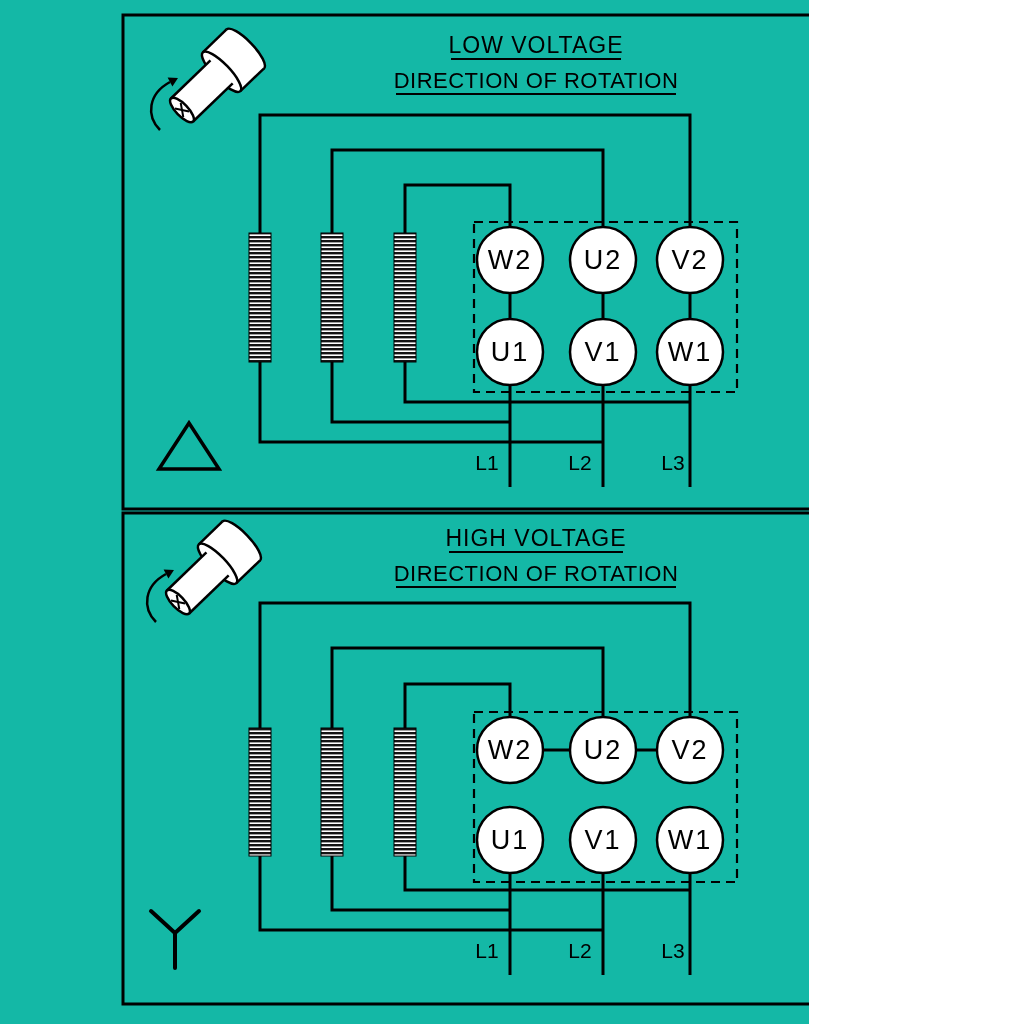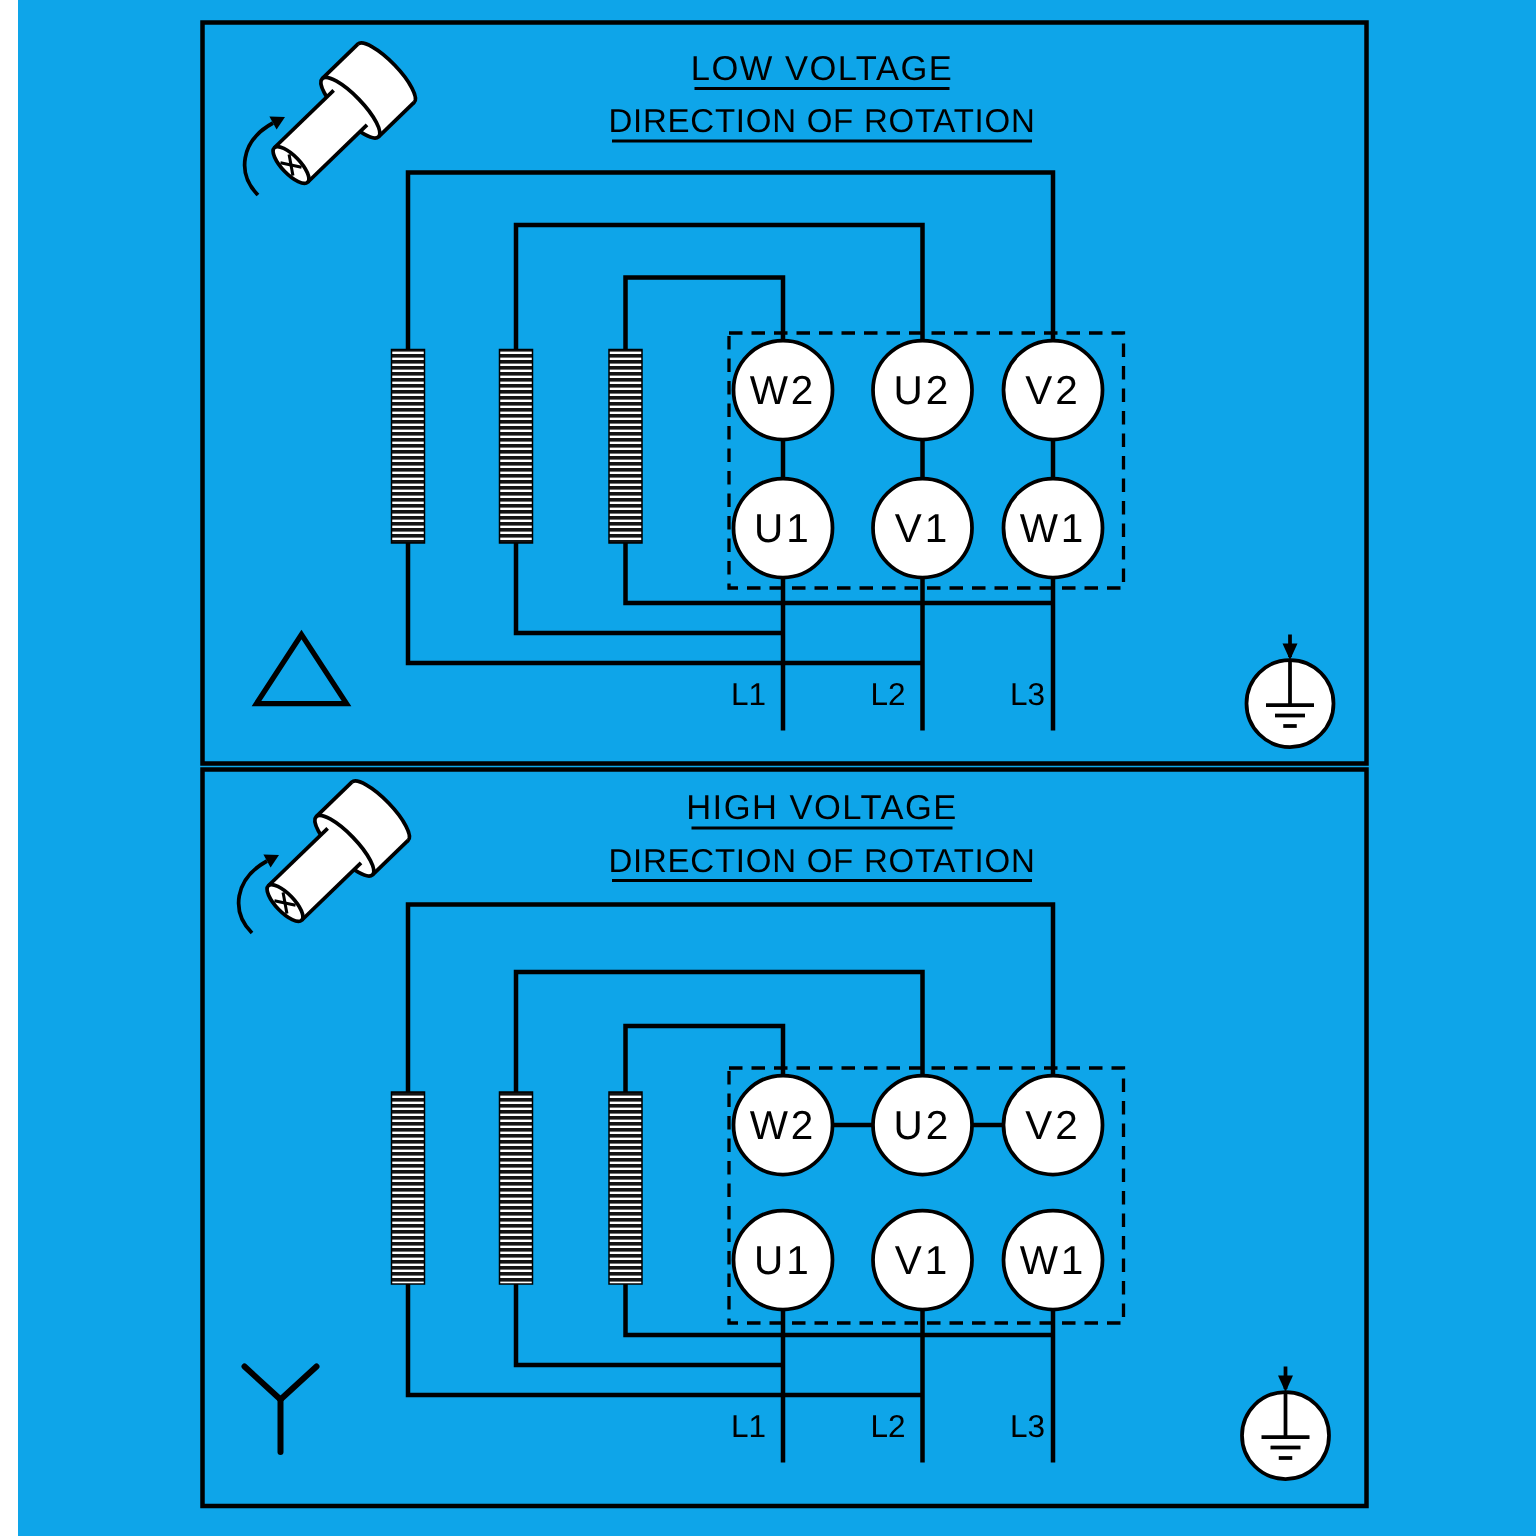--- a/index.html
+++ b/index.html
@@ -1,16 +1,16 @@
 <!DOCTYPE html>
 <html><head>
 <meta charset="utf-8">
 <style>
   html,body { margin:0; padding:0; background:#ffffff; }
-  .stage { position:relative; width:1012px; height:1024px; background:#0ea5e9; overflow:hidden;margin-left:12px; }
+  .stage { position:relative; width:809px; height:1024px; background:#14b8a6; overflow:hidden; }
   svg { display:block; }
   svg text { font-family:"Liberation Sans", sans-serif; fill:#000; }
   .title    { font-size:23px; letter-spacing:1px; }
   .subtitle { font-size:22px; letter-spacing:0.5px; }
   .terminal-label { font-size:27px; letter-spacing:2px; }
   .lead-label { font-size:21px; }
 </style>
 </head>
 <body>
 

